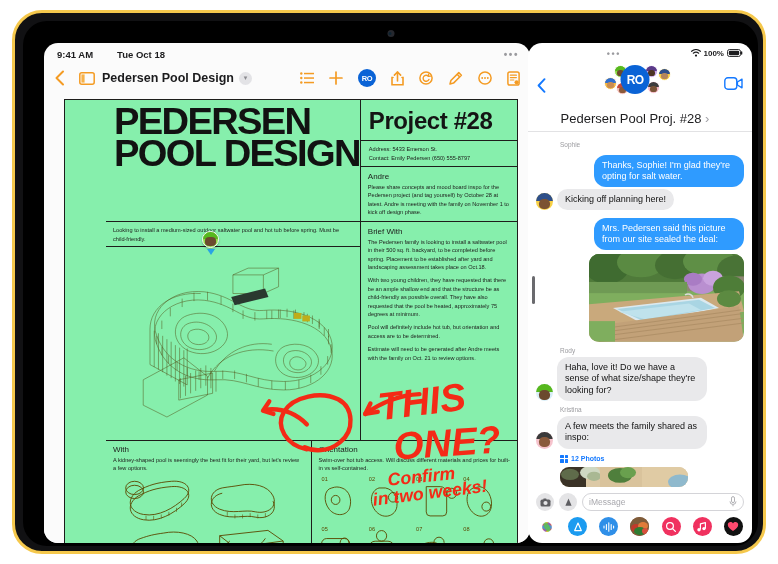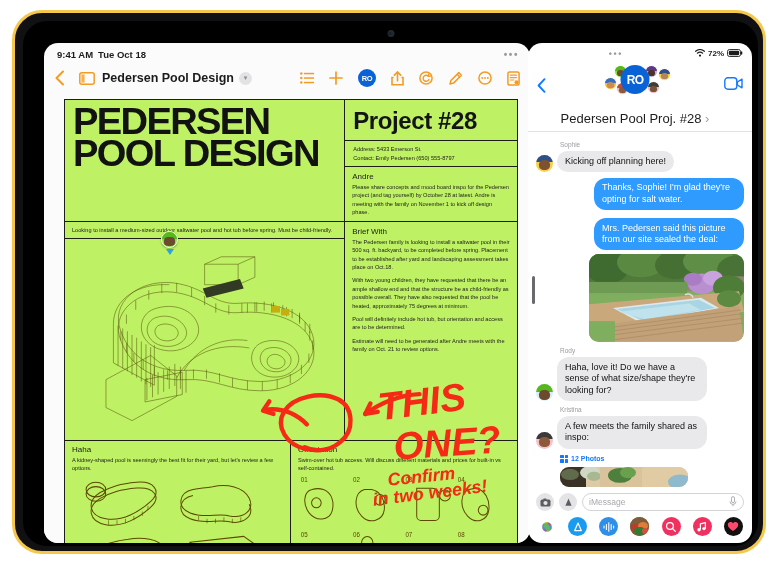--- a/index.html
+++ b/index.html
@@ -42,21 +42,21 @@
     position:absolute; left:21px; top:22px;
     width:486px; height:500px;
     background:#fbfbfb;
     border-radius:14px;
     overflow:hidden;
     display:flex; flex-direction:column;
   }
   .status-row {
     height:18px; display:flex; align-items:center;
     padding:0 11px 0 13px; font-size:9.5px; font-weight:bold; color:#1c1c1e;
-    gap:5px; flex:0 0 auto; padding-top:4px;
+    gap:24px; flex:0 0 auto; padding-top:4px;
   }
   .status-row .dots { margin-left:auto; color:#9a9a9e; letter-spacing:1.6px; font-size:10px;}
   .toolbar {
     height:34px; display:flex; align-items:center; gap:0px;
     padding:0 10px; flex:0 0 auto;
   }
   .tb-icon { color:#f49b23; display:flex; align-items:center; justify-content:center; }
   .doc-title { font-size:12.5px; font-weight:bold; color:#1b1b1d; margin-left:7px; white-space:nowrap;}
   .chev-badge {
     width:13px;height:13px;border-radius:50%;background:#e3e3e6;
@@ -70,23 +70,23 @@
     background:#0a63d6;display:flex;align-items:center;justify-content:center;
     color:#fff;font-size:7.5px;font-weight:bold;letter-spacing:-0.4px;
   }
 
   
   #canvas {
     flex:1; background:#fbfbfb; position:relative; overflow:hidden;
   }
   #page {
     position:absolute; left:20px; top:4px; right:12px; bottom:-6px;
-    background:#bef264;
+    background:#86efac;
     border:1.6px solid #1d1d1b;
-    display:flex; flex-direction:column;
+    display:flex; flex-direction:column;padding-left:41px;
   }
   .prow{display:flex;flex:0 0 auto;}
   .pcol-l{width:62%;border-right:1.6px solid #1d1d1b;}
   .pcol-r{width:38%;}
   .cell{padding:5px 7px;}
   .bdr-b{border-bottom:1.6px solid #1d1d1b;}
   .masthead{padding:6px 7px 3px 8px;}
   .masthead h1{
     font-family:"Liberation Sans", sans-serif;
     font-weight:bold;
@@ -400,21 +400,21 @@
                   <p>With two young children, they have requested that there be an ample shallow end and that the structure be as child-friendly as possible overall. They have also requested that the pool be heated, approximately 75 degrees at minimum.</p>
                   <p>Pool will definitely include hot tub, but orientation and access are to be determined.</p>
                   <p>Estimate will need to be generated after Andre meets with the family on Oct. 21 to review options.</p>
                 </div>
               </div>
             </div>
           </div>
 
           <div class="band-bot">
             <div class="bb-l">
-              <div class="sec-h">Haha</div>
+              <div class="sec-h">With</div>
               <div class="sec-b">A kidney-shaped pool is seemingly the best fit for their yard, but let's review a few options.</div>
               <div class="shapes-grid">
                 <svg viewBox="0 0 150 70" preserveAspectRatio="none">
                   <g stroke="#5b4800" fill="none" stroke-width="0.7">
                     <path d="M20 14 C10 20 12 30 24 32 C36 34 48 27 56 20 C64 13 58 6 46 7 C34 8 28 10 20 14 Z"></path>
                     <path d="M20 18 C10 24 12 34 24 36 C36 38 48 31 56 24 C64 17 58 10 46 11 C34 12 28 14 20 18 Z"></path>
                     <ellipse cx="17" cy="12" rx="7" ry="5"></ellipse>
                     <ellipse cx="17" cy="15" rx="7" ry="5"></ellipse>
                     <g opacity="0.6">
                         <path d="M26 33v3M32 33v3M38 32v3M44 30v3M50 27v3M54 23v3"></path>
@@ -502,21 +502,21 @@
       <div class="m-status">
         <span class="mdots">•••</span>
         <span class="right">
           <span>
             <svg width="10" height="8" viewBox="0 0 10 8">
                 <path d="M0.6 2.3A7 7 0 0 1 9.4 2.3" stroke="#1c1c1e" stroke-width="1.1" fill="none" stroke-linecap="round"></path>
                 <path d="M2.3 4.2A4.3 4.3 0 0 1 7.7 4.2" stroke="#1c1c1e" stroke-width="1.1" fill="none" stroke-linecap="round"></path>
                 <circle cx="5" cy="6.6" r="1.1" fill="#1c1c1e"></circle>
               </svg>
           </span>
-          <span>72%</span>
+          <span>100%</span>
           <span>
             <svg width="16" height="8" viewBox="0 0 16 8">
                 <rect x="0.5" y="0.5" width="13" height="7" rx="2" stroke="#1c1c1e" stroke-width="0.9" fill="none"></rect>
                 <rect x="1.8" y="1.8" width="10.4" height="4.4" rx="1.1" fill="#1c1c1e"></rect>
                 <path d="M14.6 3v2" stroke="#1c1c1e" stroke-width="1.4" stroke-linecap="round"></path>
               </svg>
           </span>
         </span>
       </div>
 
@@ -563,30 +563,30 @@
           <svg width="19" height="13" viewBox="0 0 19 13">
               <rect x="0.8" y="0.8" width="12" height="11.4" rx="3" stroke="#1479ff" stroke-width="1.4" fill="none"></rect>
               <path d="M13.4 5 18 2.2v8.6L13.4 8Z" stroke="#1479ff" stroke-width="1.4" fill="none" stroke-linejoin="round"></path>
             </svg>
         </span>
       </div>
 
       <div id="thread">
 
         <div class="sender">Sophie</div>
+        <div class="msg-row out" style="margin-top:4px;">
+          <div class="bub out">Thanks, Sophie! I'm glad they're opting for salt water.</div>
+        </div>
+
         <div class="msg-row">
           <div class="av" style="background:#f7d046;">
               <div class="h" style="background:#2e4f8a;"></div>
               <div class="f" style="background:#7c5232;"></div>
             </div>
           <div class="bub in">Kicking off planning here!</div>
-        </div>
-
-        <div class="msg-row out" style="margin-top:4px;">
-          <div class="bub out">Thanks, Sophie! I'm glad they're opting for salt water.</div>
         </div>
 
         <div class="msg-row out" style="margin-top:6px;">
           <div class="bub out">Mrs. Pedersen said this picture from our site sealed the deal:</div>
         </div>
 
         <div class="photo-bub">
           <svg viewBox="0 0 155 94" preserveAspectRatio="none">
             <rect width="155" height="94" fill="#7fae5e"></rect>
             <rect x="0" y="0" width="155" height="34" fill="#4f7a3a"></rect>

